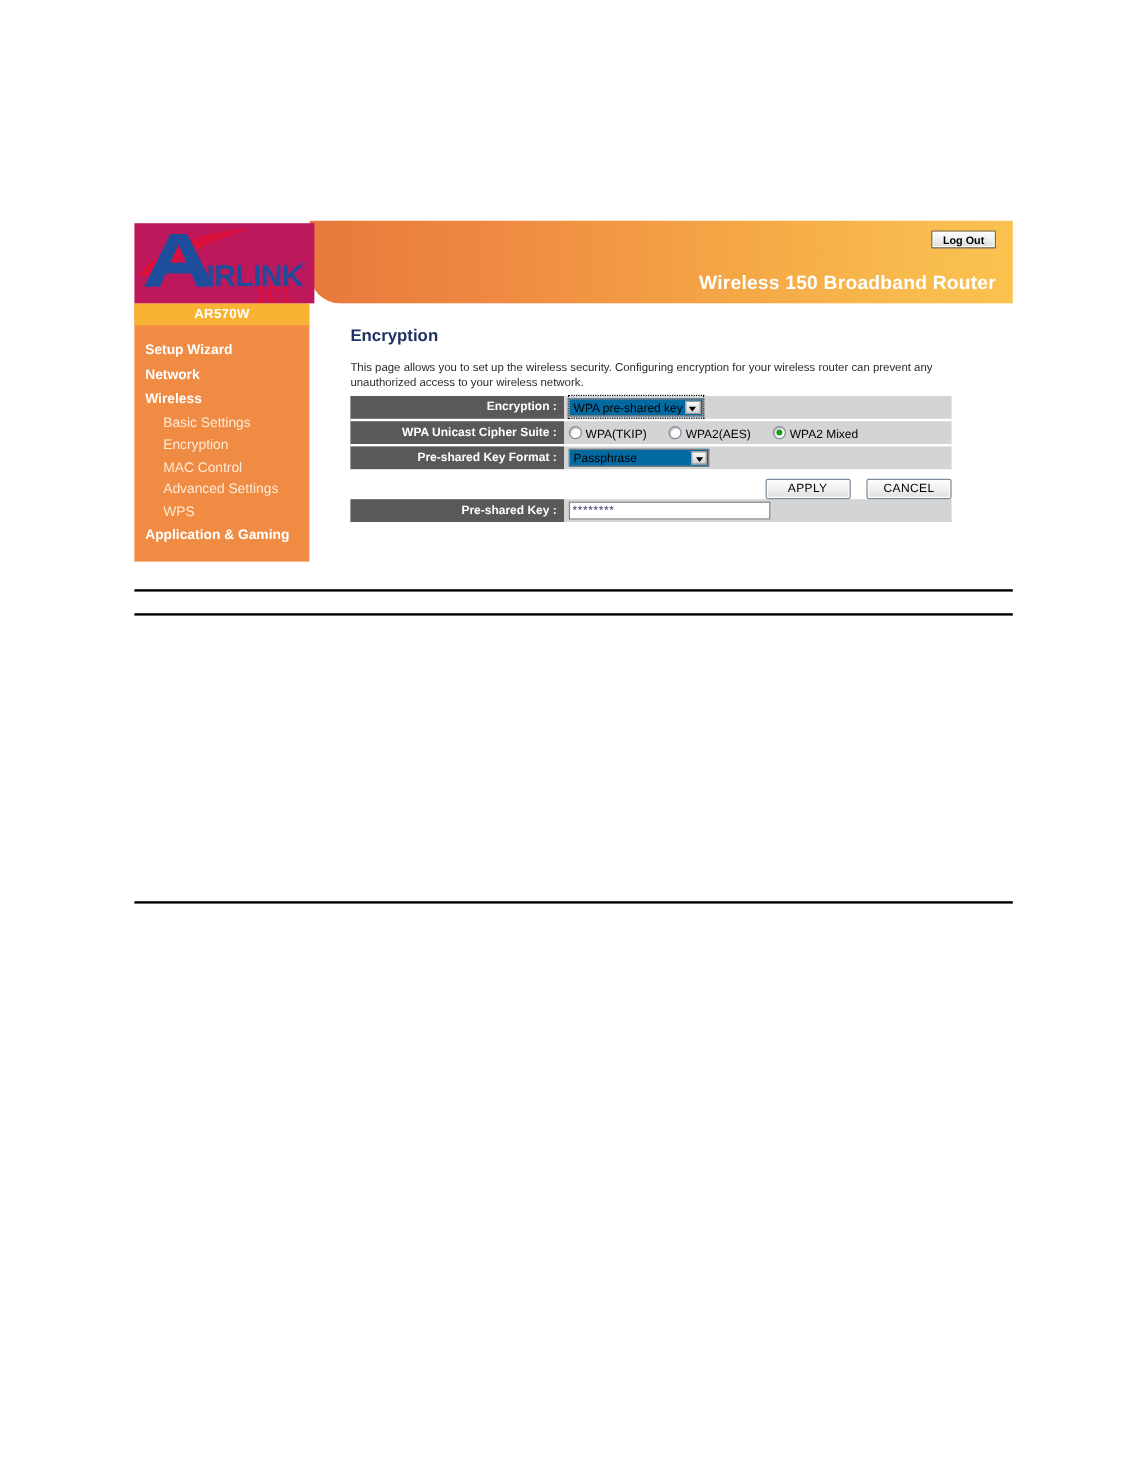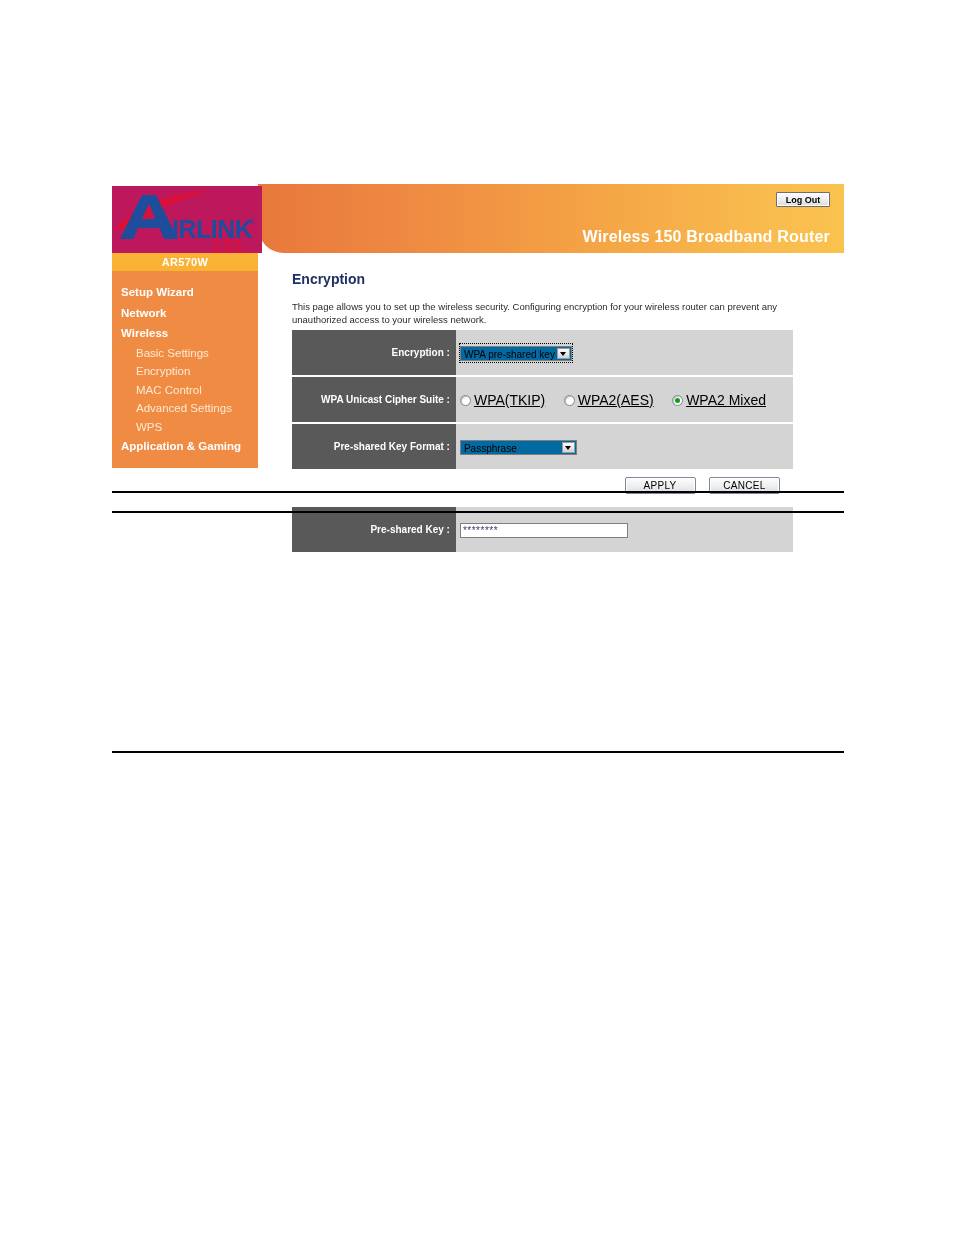--- a/index.html
+++ b/index.html
@@ -158,21 +158,21 @@
 
   
   .form-table {
     position: absolute;
     left: 34px;
     top: 77px;
     width: 501px;
     border-collapse: collapse;
   }
   .form-table td {
-    padding: 13px;
+    padding: 0;
     height: 19px;
     vertical-align: middle;
   }
   .lbl-cell {
     width: 172px;
     background: #595959;
     color: #ffffff;
     font-size: 10px;
     font-weight: bold;
     text-align: right;
@@ -228,25 +228,24 @@
     margin-top: -1px;
     border-left: 3px solid transparent;
     border-right: 3px solid transparent;
     border-top: 4px solid #000000;
   }
 
   .radio-group { white-space: nowrap; }
   .radio-item {
     display: inline-block;
     margin-right: 14px;
-    font-size: 14px;
+    font-size: 10px;
     color: #000000;
     cursor: pointer;
     white-space: nowrap;
-    text-decoration: underline;
   }
   .radio-dot {
     display: inline-block;
     width: 9px;
     height: 9px;
     border-radius: 50%;
     background: #ffffff;
     border: 1px solid #7b8797;
     box-shadow: inset 1px 1px 1px rgba(0,0,0,0.25);
     vertical-align: -1px;

